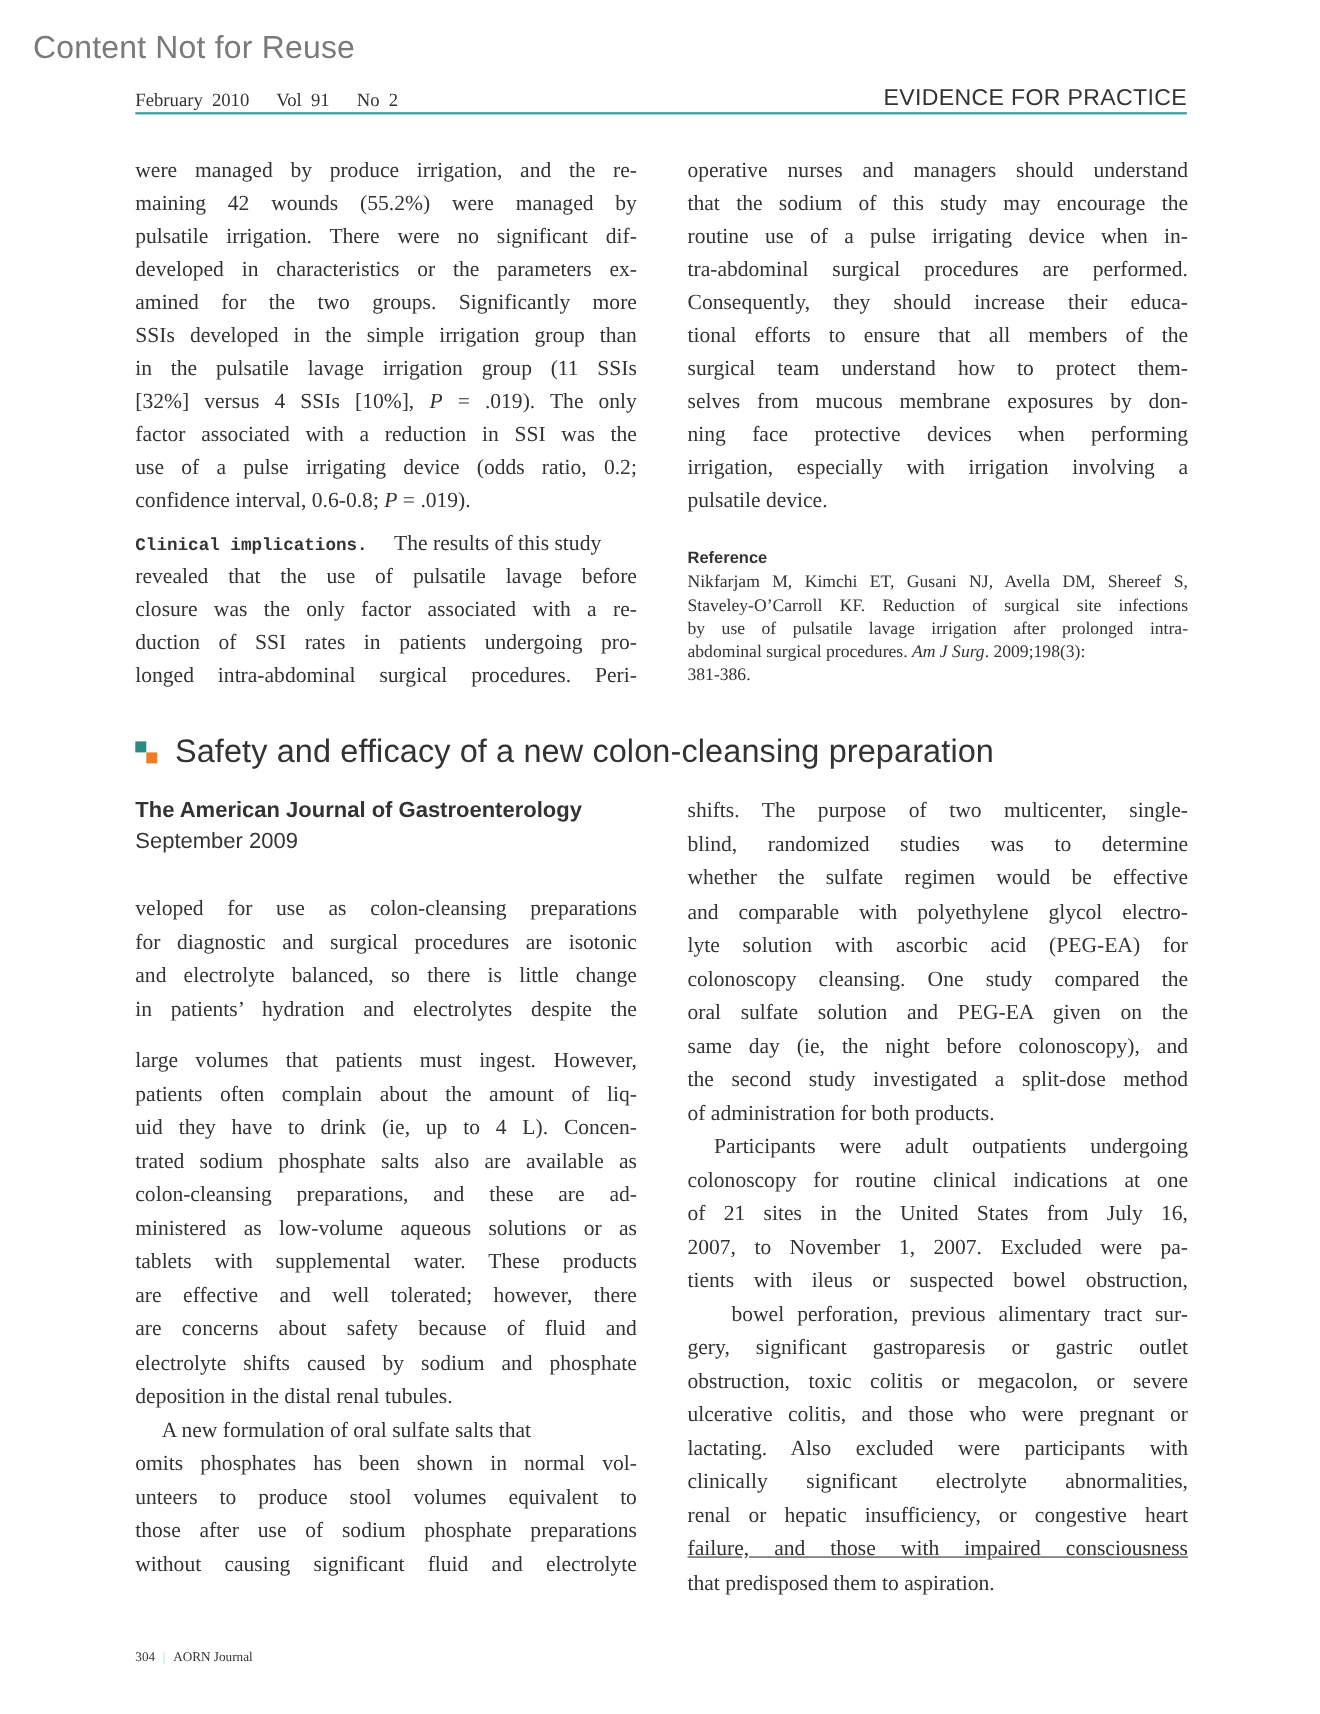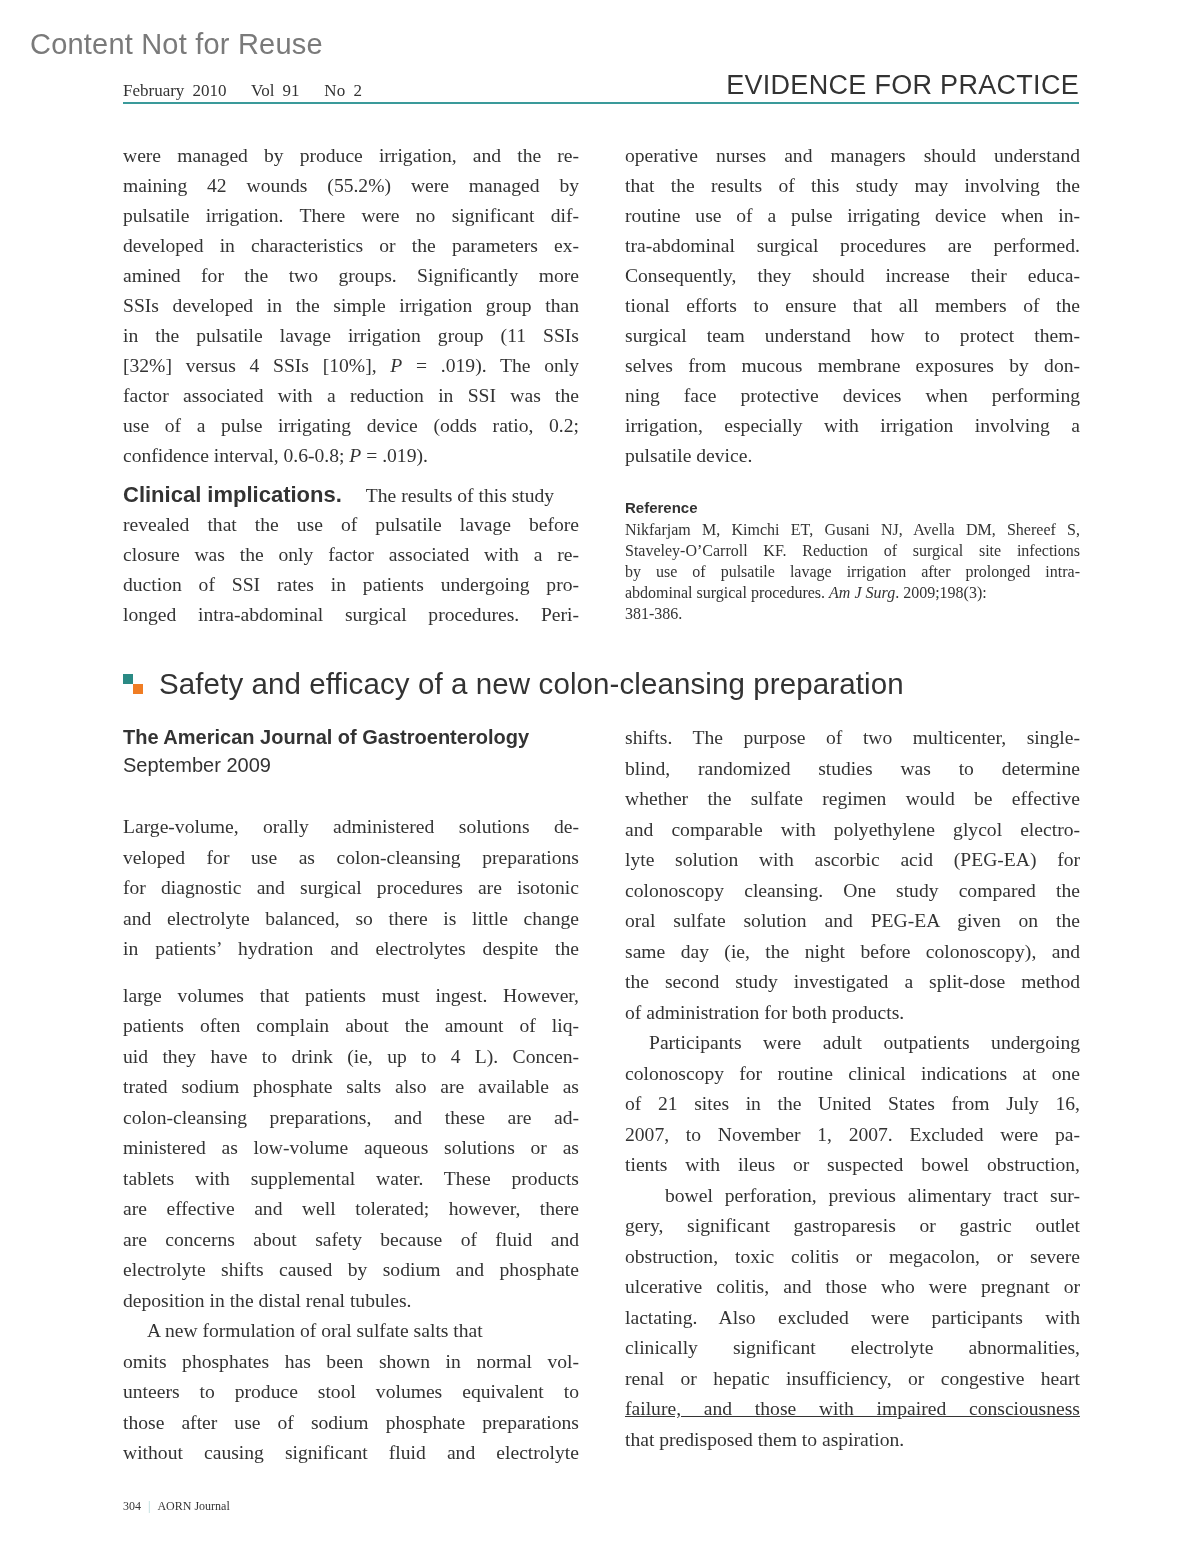--- a/index.html
+++ b/index.html
@@ -1,27 +1,27 @@
 <!DOCTYPE html>
 <html><head>
 <meta charset="utf-8">
 <style>
   html, body { margin: 0; padding: 0; background: #ffffff; }
   body { width: 1200px; height: 1558px; position: relative; overflow: hidden; font-family: "Liberation Serif", serif; color: #333333; }
   .watermark { position: absolute; left: 30px; top: 28px; font-family: "Liberation Sans", sans-serif; font-size: 29px; color: #7a7a7a; letter-spacing: 0.2px; }
   .running-head { position: absolute; left: 123px; top: 78px; width: 956px; height: 24px; border-bottom: 2px solid #3a9a9a; }
   .rh-left { position: absolute; left: 0; bottom: 1px; font-family: "Liberation Serif", serif; font-size: 17px; color: #333; word-spacing: 4px; }
-  .rh-right { position: absolute; right: 0; bottom: 1px; font-family: "Liberation Sans", sans-serif; font-size: 27px; color: #333; letter-spacing: 0.3px; }
+  .rh-right { position: absolute; right: 0; bottom: 1px; font-family: "Liberation Sans", sans-serif; font-size: 21px; color: #333; letter-spacing: 0.3px; }
   .col { position: absolute; }
   .col-left { left: 123px; width: 456px; }
   .col-right { left: 625px; width: 455px; }
   .line { display: block; height: 30px; line-height: 30px; font-size: 19.6px; white-space: nowrap; text-align: justify; text-align-last: justify; }
   .line.last { text-align-last: left; }
   .line.indent { padding-left: 24px; }
-  .sans-bold { font-family: Liberation Sans, sans-serif; font-weight: bold; font-size: 22px; color: #333; }
+  .sans-bold { font-family: Liberation Mono, monospace; font-weight: bold; font-size: 16px; color: #333; }
   .ref-heading { font-family: "Liberation Sans", sans-serif; font-weight: bold; font-size: 15px; color: #333; height: 22px; line-height: 22px; }
   .ref-line { display: block; font-size: 16px; height: 21px; line-height: 21px; white-space: nowrap; text-align: justify; text-align-last: justify; color: #333; }
   .ref-line.last { text-align-last: left; }
   .section-title { position: absolute; left: 123px; top: 664px; height: 40px; display: flex; align-items: center; }
   .title-icon { position: relative; width: 24px; height: 24px; margin-right: 12px; }
   .sq-teal { position: absolute; left: 0; top: 2px; width: 10px; height: 10px; background: #2a8a84; }
   .sq-orange { position: absolute; left: 10px; top: 12px; width: 10px; height: 10px; background: #f07d24; }
   .title-text { font-family: "Liberation Sans", sans-serif; font-size: 29.5px; color: #333; letter-spacing: 0.1px; }
   .source-journal { font-family: "Liberation Sans", sans-serif; font-weight: bold; font-size: 20px; color: #333; height: 28px; line-height: 28px; }
   .source-date { font-family: "Liberation Sans", sans-serif; font-size: 20px; color: #333; height: 28px; line-height: 28px; }
@@ -56,21 +56,21 @@
 <div class="col col-left" style="top:480px;">
   <span class="line" style="text-align-last:left;"><span class="sans-bold">Clinical implications.</span><span style="display:inline-block;width:24px;"></span><span>The results of this study</span></span>
   <span class="line">revealed that the use of pulsatile lavage before</span>
   <span class="line">closure was the only factor associated with a re-</span>
   <span class="line">duction of SSI rates in patients undergoing pro-</span>
   <span class="line">longed intra-abdominal surgical procedures. Peri-</span>
 </div>
 
 <div class="col col-right" style="top:141px;">
   <span class="line">operative nurses and managers should understand</span>
-  <span class="line">that the results of this study may involving the</span>
+  <span class="line">that the sodium of this study may encourage the</span>
   <span class="line">routine use of a pulse irrigating device when in-</span>
   <span class="line">tra-abdominal surgical procedures are performed.</span>
   <span class="line">Consequently, they should increase their educa-</span>
   <span class="line">tional efforts to ensure that all members of the</span>
   <span class="line">surgical team understand how to protect them-</span>
   <span class="line">selves from mucous membrane exposures by don-</span>
   <span class="line">ning face protective devices when performing</span>
   <span class="line">irrigation, especially with irrigation involving a</span>
   <span class="line last">pulsatile device.</span>
 </div>
@@ -91,21 +91,20 @@
   </span>
   <span class="title-text">Safety and efficacy of a new colon-cleansing preparation</span>
 </div>
 
 <div class="col col-left" style="top:723px;">
   <div class="source-journal">The American Journal of Gastroenterology</div>
   <div class="source-date">September 2009</div>
 </div>
 
 <div class="col col-left" style="top:812px;">
-  <span class="line" style="height:30.5px;">Large-volume, orally administered solutions de-</span>
   <span class="line" style="height:30.5px;">veloped for use as colon-cleansing preparations</span>
   <span class="line" style="height:30.5px;">for diagnostic and surgical procedures are isotonic</span>
   <span class="line" style="height:30.5px;">and electrolyte balanced, so there is little change</span>
   <span class="line" style="height:30.5px;">in patients’ hydration and electrolytes despite the</span>
   <span class="line" style="height:30.5px;margin-top:16px;">large volumes that patients must ingest. However,</span>
   <span class="line" style="height:30.5px;">patients often complain about the amount of liq-</span>
   <span class="line" style="height:30.5px;">uid they have to drink (ie, up to 4 L). Concen-</span>
   <span class="line" style="height:30.5px;">trated sodium phosphate salts also are available as</span>
   <span class="line" style="height:30.5px;">colon-cleansing preparations, and these are ad-</span>
   <span class="line" style="height:30.5px;">ministered as low-volume aqueous solutions or as</span>

